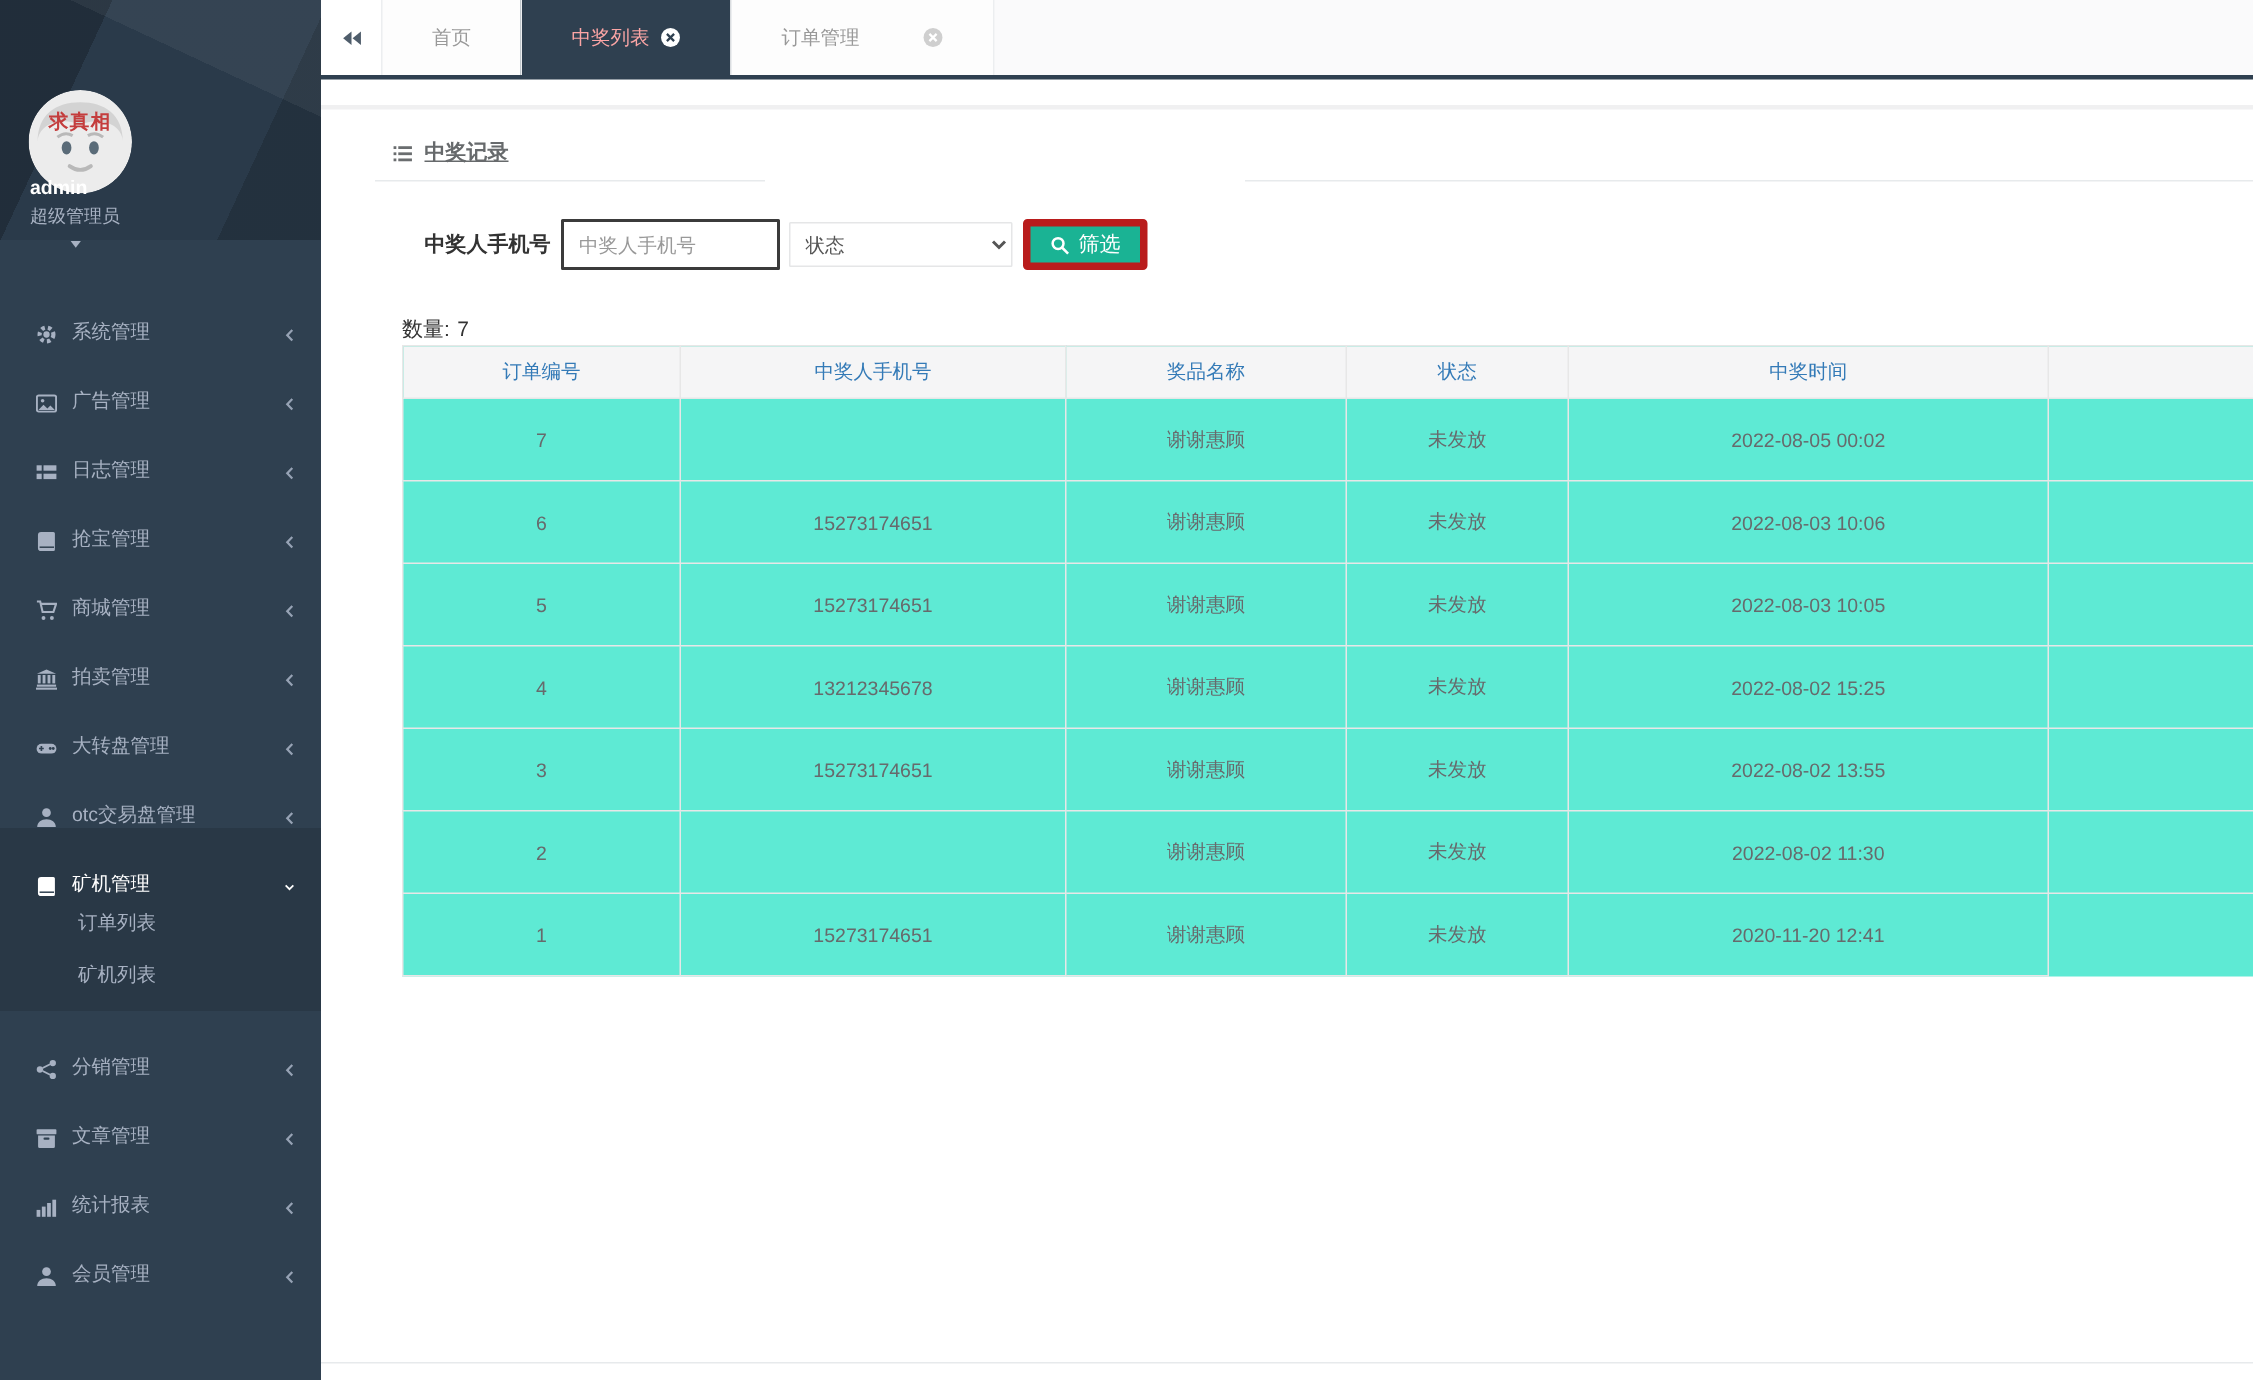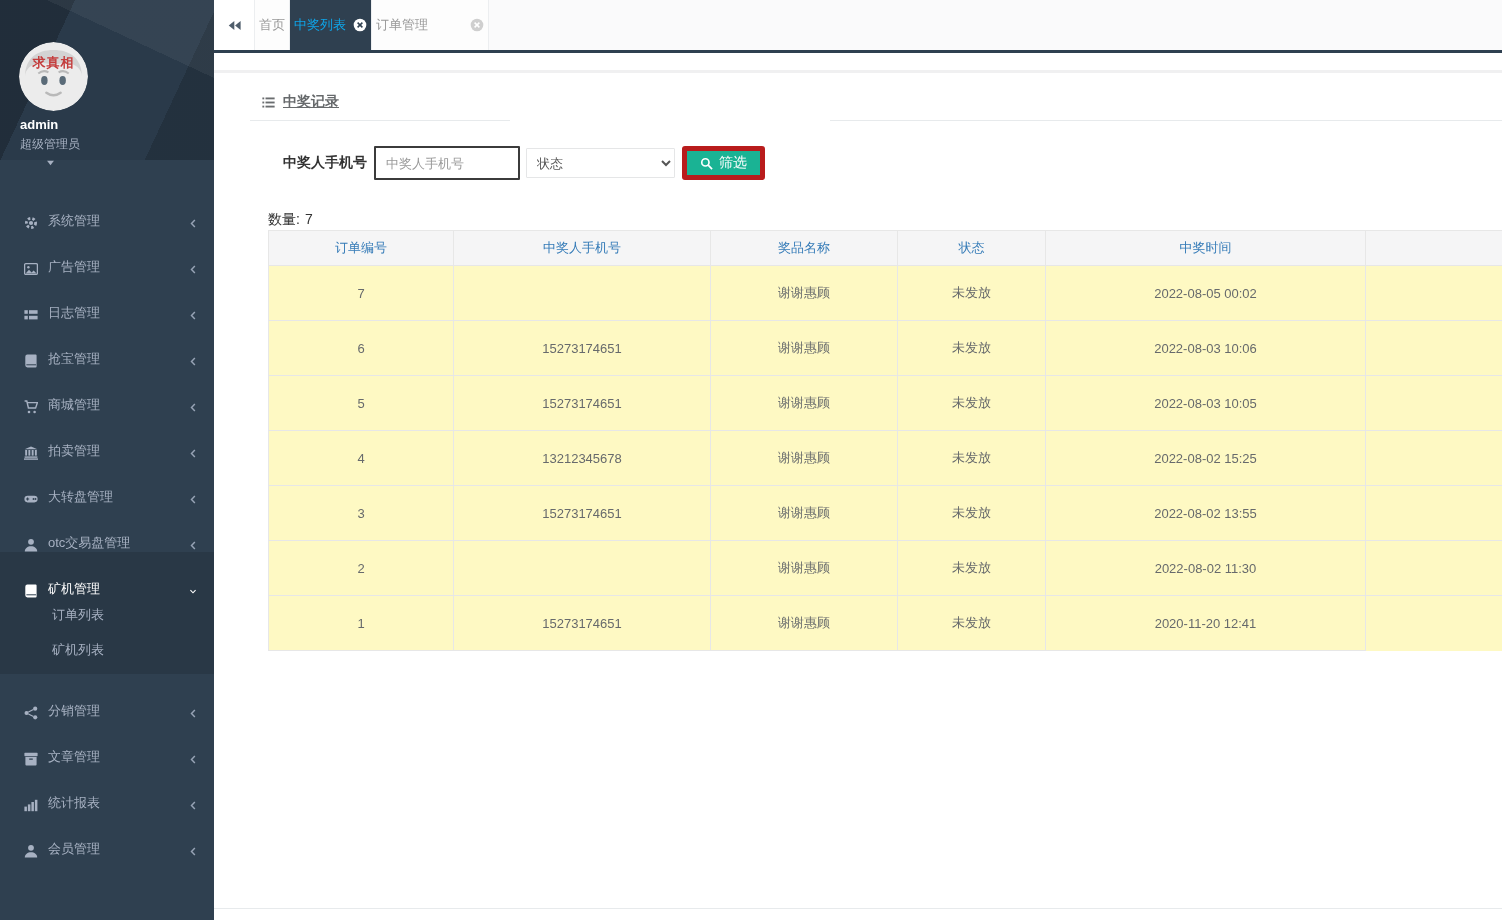--- a/index.html
+++ b/index.html
@@ -7,21 +7,21 @@
   .app{position:relative;width:1502px;height:920px;overflow:hidden;display:flex;background:#fff;}
 
   
   .sidebar{width:214px;min-width:214px;height:100%;background:#2f4050;}
   .profile{position:relative;height:160px;
     background:
       linear-gradient(205deg, rgba(255,255,255,0.05) 0 30%, transparent 30%),
       linear-gradient(115deg, rgba(0,0,0,0.22) 0 26%, transparent 26%),
       linear-gradient(295deg, rgba(0,0,0,0.16) 0 24%, transparent 24%),
       #2a3a4a;}
-  .avatar{position:absolute;top:42px;left:19px;width:69px;height:69px;border-radius:50%;overflow:hidden;cursor:pointer;}
+  .avatar{position:absolute;top:60px;left:19px;width:69px;height:69px;border-radius:50%;overflow:hidden;cursor:pointer;}
   .avatar svg{display:block;width:100%;height:100%;}
   .avatar-text{position:absolute;top:12px;left:0;right:0;text-align:center;color:#c43d3d;font-weight:bold;font-size:13px;letter-spacing:1px;}
   .uname{position:absolute;top:117px;left:20px;color:#fff;font-weight:bold;font-size:13px;}
   .role{position:absolute;top:136px;left:20px;color:#a7b1c2;font-size:12px;display:flex;align-items:center;gap:5px;cursor:pointer;flex-direction:column;}
   .role .i{width:9px;height:9px;}
 
   #side-nav{padding-top:24px;}
   .nav-item{display:flex;align-items:flex-end;height:46px;padding:0 16px 0 24px;color:#a7b1c2;font-size:13px;cursor:pointer;}
   .nav-item .nico{width:14px;height:14px;margin-right:10px;flex:none;}
   .nav-item .lbl{flex:1;}
@@ -32,23 +32,23 @@
   .subnav{padding-bottom:6px;}
   .sub-item{padding:8px 16px 9px 52px;font-size:13px;color:#a7b1c2;cursor:pointer;}
   .i{display:block;width:100%;height:100%;}
 
   
   .main{flex:1;position:relative;height:100%;background:#fff;overflow:hidden;}
   .tabbar{height:53px;display:flex;background:#fafafb;border-bottom:3px solid #2f4050;}
   .collapse-btn{width:40px;display:flex;align-items:center;justify-content:center;color:#4f5d6b;background:#fff;cursor:pointer;}
   .collapse-btn .i{width:13px;height:13px;}
   #tabs{display:flex;}
-  .tab{display:flex;align-items:center;padding:0 4px;font-size:13px;color:#999;background:#fdfdfd;border-left:1px solid #eceef0;cursor:pointer;}
+  .tab{display:flex;align-items:center;padding:0 33px;font-size:13px;color:#999;background:#fdfdfd;border-left:1px solid #eceef0;cursor:pointer;}
   #tabs .tab:last-child{border-right:1px solid #eceef0;gap:35px;}
-  .tab.active{background:#2f4050;color:#0ea5e9;}
+  .tab.active{background:#2f4050;color:#fca5a5;}
   .tclose{width:14px;height:14px;margin-left:7px;cursor:pointer;}
   .tclose.on{color:#fff;}
   .tclose.off{color:#cfcfcf;}
 
   .content{position:absolute;top:53px;left:0;right:0;bottom:0;}
   .topstrip{position:absolute;top:17px;left:0;right:0;height:3px;background:#f0f0f1;}
   .panel-title{position:absolute;top:40px;left:48px;display:flex;align-items:center;gap:8px;color:#676a6c;font-size:14px;font-weight:bold;text-decoration:underline;}
   .panel-title .ticon{width:13px;height:13px;color:#6a6d6f;}
   .tb{position:absolute;top:67px;height:0;border-top:1px solid #e7eaec;}
   .tb1{left:36px;width:260px;}
@@ -58,21 +58,21 @@
   .flabel{font-size:14px;font-weight:bold;color:#333;margin-right:7px;}
   .finput{width:146px;height:34px;border:2px solid #3b3b3b;border-radius:1px;padding:0 10px;font-size:13px;color:#676a6c;outline:none;}
   .finput::placeholder{color:#999;}
   .fselect{width:149px;height:30px;margin-left:6px;border:1px solid #e5e6e7;background:#fff;color:#555;font-size:13px;padding:0 6px;border-radius:1px;}
   .fbtn{height:34px;margin-left:7px;padding:0 13px;background:#1ab394;color:#fff;border:5px solid #b91c1c;border-radius:3px;font-size:14px;display:flex;align-items:center;gap:6px;cursor:pointer;}
   .fbtn .bicon{width:13px;height:13px;}
 
   .count{position:absolute;top:158px;left:54px;font-size:14px;color:#333;}
   .count .cval{margin-left:5px;}
 
-  .wtable{position:absolute;top:177px;left:54px;width:1234px;border-collapse:collapse;table-layout:fixed;font-size:13px;color:#676a6c;background:#fef9c3;}
+  .wtable{position:absolute;top:177px;left:54px;width:1234px;border-collapse:collapse;table-layout:fixed;font-size:13px;color:#676a6c;background:#5eead4;}
   .wtable th{height:35px;background:#f5f5f6;color:#337ab7;font-weight:normal;border:1px solid #e7e7e7;text-align:center;}
   .wtable td{height:55px;text-align:center;border:1px solid #e7e7e7;}
   .wtable th:last-child,.wtable td:last-child{border-right:none;}
   .wtable tr:last-child td:last-child{border-bottom:none;}
 
   .bottom-line{position:absolute;top:855px;left:0;right:0;border-top:1px solid #e7eaec;}
 </style>
 </head>
 <body>
 

